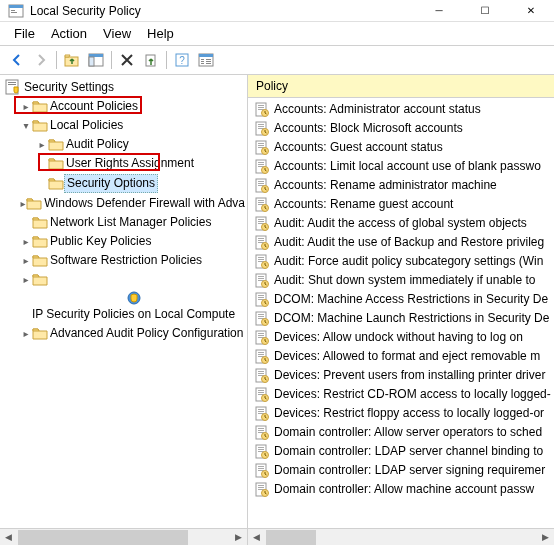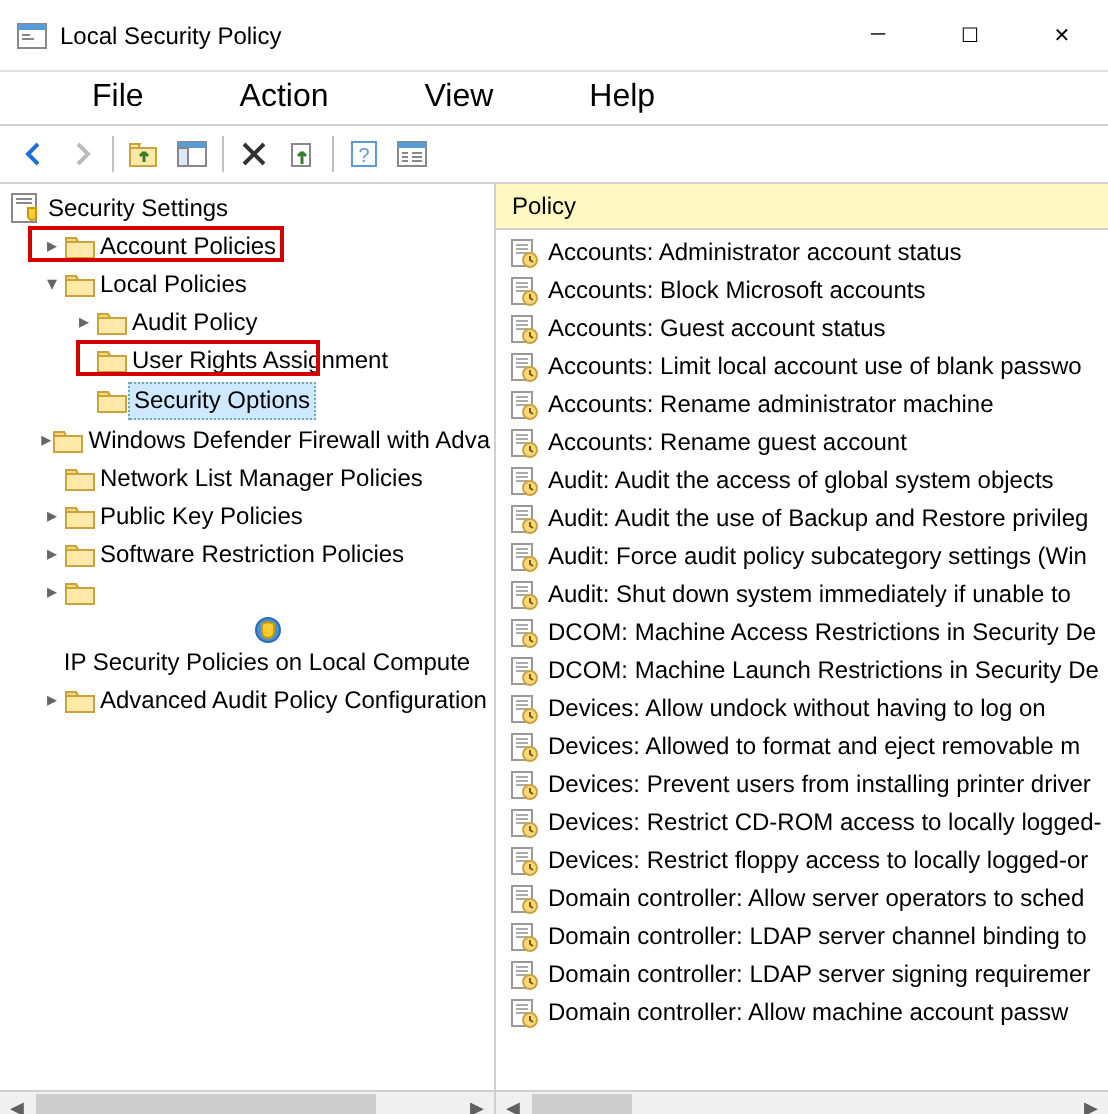--- a/index.html
+++ b/index.html
@@ -1,23 +1,23 @@
 <!DOCTYPE html>
 <html><head>
 <meta charset="utf-8">
 <style>
 * { box-sizing: border-box; margin: 0; padding: 0; }
 body { font-family: "Segoe UI", Tahoma, sans-serif; font-size: 12px; background: #fff; width: 554px; height: 557px; overflow: hidden; }
-.titlebar { display: flex; align-items: center; height: 36px; padding: 0 0 0 8px; border-bottom: 1px solid #e0e0e0; }
+.titlebar { display: flex; align-items: center; height: 22px; padding: 0 0 0 8px; border-bottom: 1px solid #e0e0e0; }
 .titlebar .icon { width: 16px; height: 16px; margin-right: 6px; }
 .titlebar .title { flex: 1; font-size: 12px; }
 .titlebar .ctrls { display: flex; }
 .titlebar .ctrls div { width: 46px; height: 30px; display: flex; align-items: center; justify-content: center; font-family: "Segoe MDL2 Assets", Arial; font-size: 10px; }
 .menubar { display: flex; padding: 2px 6px; border-bottom: 1px solid #d0d0d0; }
-.menubar span { padding: 2px 8px; font-size: 16px; margin-left: 32px; }
+.menubar span { padding: 2px 8px; font-size: 13px; }
 .toolbar { display: flex; align-items: center; gap: 2px; padding: 3px 6px; border-bottom: 1px solid #d0d0d0; }
 .toolbar .tbtn { width: 22px; height: 22px; display: flex; align-items: center; justify-content: center; border: 1px solid transparent; }
 .toolbar .sep { width: 1px; height: 18px; background: #c0c0c0; margin: 0 2px; }
 .content { display: flex; height: 470px; }
 .left { width: 248px; border-right: 1px solid #d0d0d0; overflow: auto; position: relative; }
 .right { flex: 1; overflow: auto; }
 .tree { padding: 2px 0 20px 0; }
 .tree-root { padding: 2px 4px; display: flex; align-items: center; gap: 4px; }
 .tree-item { white-space: nowrap; display: flex; align-items: center; padding: 1px 0; line-height: 17px; }
 .tree-item .caret { width: 12px; text-align: center; font-size: 10px; color: #666; }

